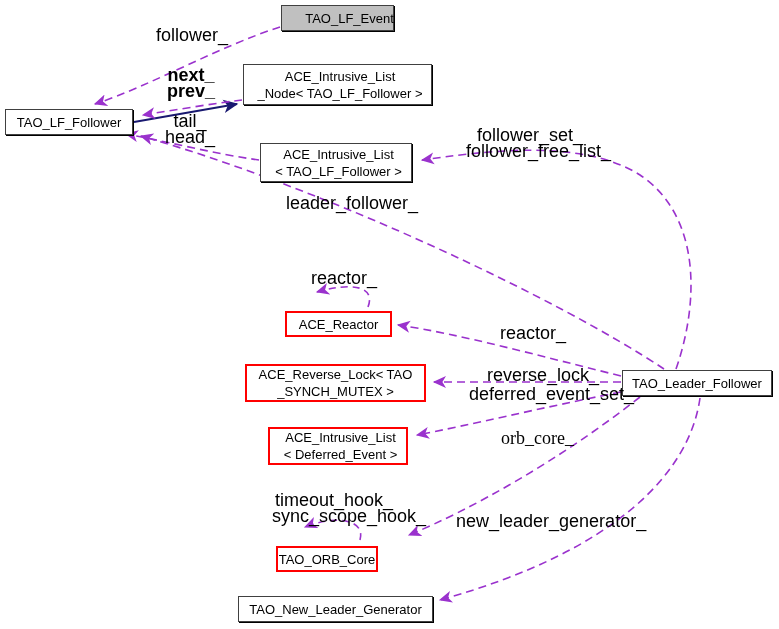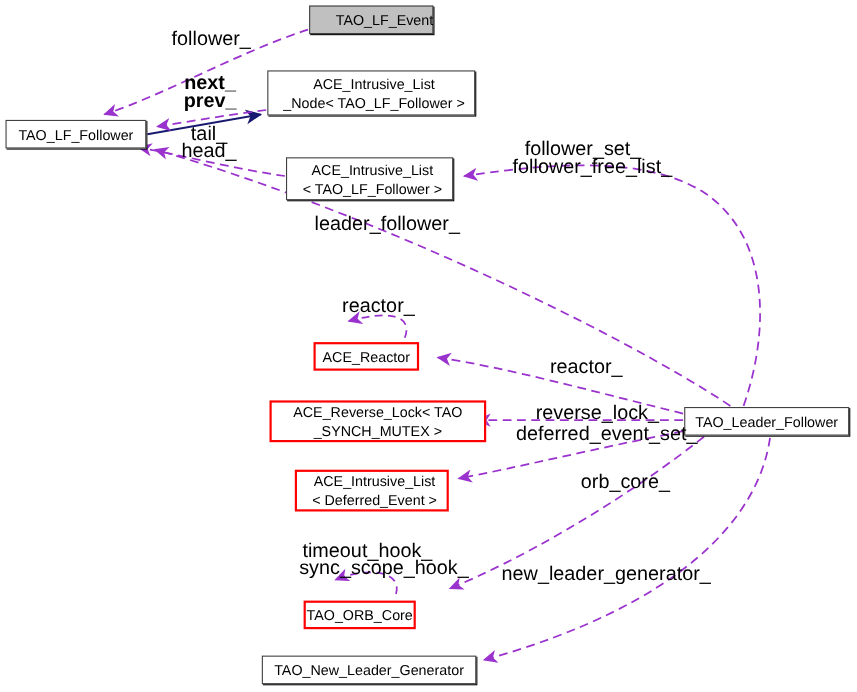--- a/index.html
+++ b/index.html
@@ -121,25 +121,25 @@
 
   <div class="node plain" style="left:5px; top:109px; width:128px; height:26px;">
     <span class="line">TAO_LF_Follower</span>
   </div>
 
   <div class="node plain leftalign" style="left:260px; top:143px; width:152px; height:39px;">
     <span class="line">ACE_Intrusive_List</span>
     <span class="line">&lt; TAO_LF_Follower &gt;</span>
   </div>
 
-  <div class="node red" style="left:285px; top:311px; width:96px; height:26px;">
+  <div class="node red" style="left:285px; top:311px; width:107px; height:26px;">
     <span class="line">ACE_Reactor</span>
   </div>
 
-  <div class="node red" style="left:245px; top:364px; width:197px; height:38px;">
+  <div class="node red" style="left:245px; top:364px; width:181px; height:38px;">
     <span class="line">ACE_Reverse_Lock&lt; TAO</span>
     <span class="line">_SYNCH_MUTEX &gt;</span>
   </div>
 
   <div class="node plain" style="left:622px; top:370px; width:150px; height:26px;">
     <span class="line">TAO_Leader_Follower</span>
   </div>
 
   <div class="node red leftalign" style="left:268px; top:427px; width:140px; height:38px;">
     <span class="line">ACE_Intrusive_List</span>
@@ -186,21 +186,21 @@
   </div>
 
   <div class="edge-label" style="left:487px; top:367px;">
     <span class="line">reverse_lock_</span>
   </div>
 
   <div class="edge-label" style="left:469px; top:386px;">
     <span class="line">deferred_event_set_</span>
   </div>
 
-  <div class="edge-label" style="left:528px; top:430px;">
+  <div class="edge-label" style="left:501px; top:430px;font-family:Liberation Serif, serif;">
     <span class="line">orb_core_</span>
   </div>
 
   <div class="edge-label" style="left:272px; top:492px; width:124px;">
     <span class="line">timeout_hook_</span>
     <span class="line">sync_scope_hook_</span>
   </div>
 
   <div class="edge-label" style="left:456px; top:513px;">
     <span class="line">new_leader_generator_</span>

